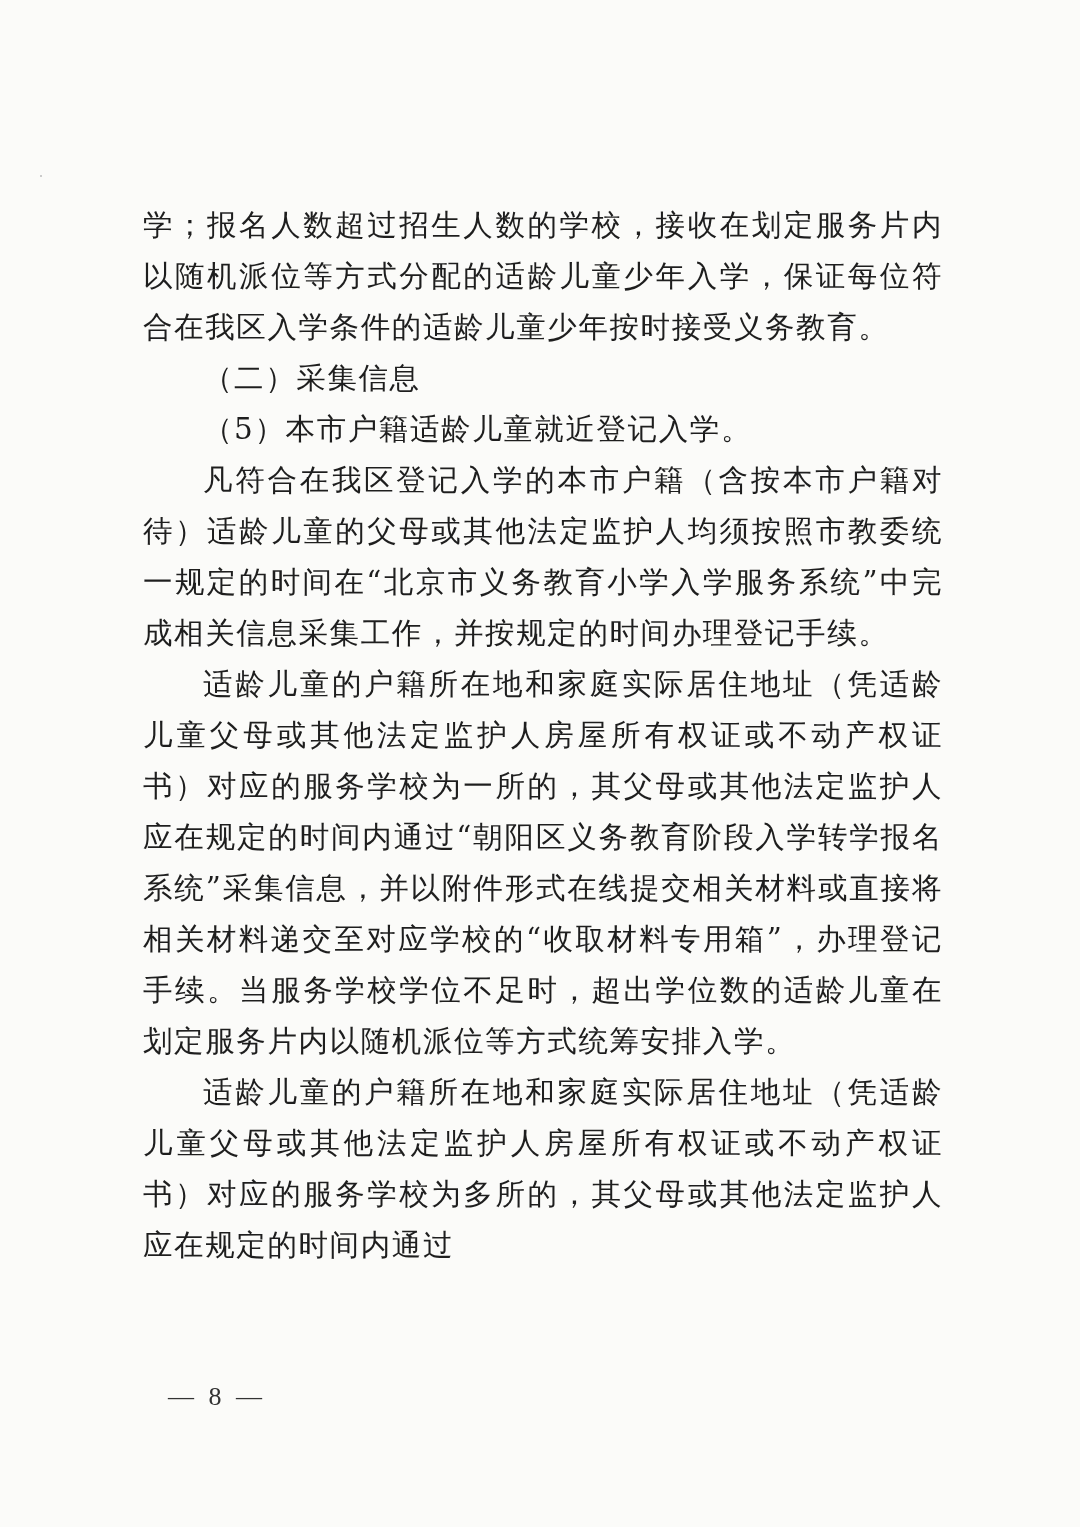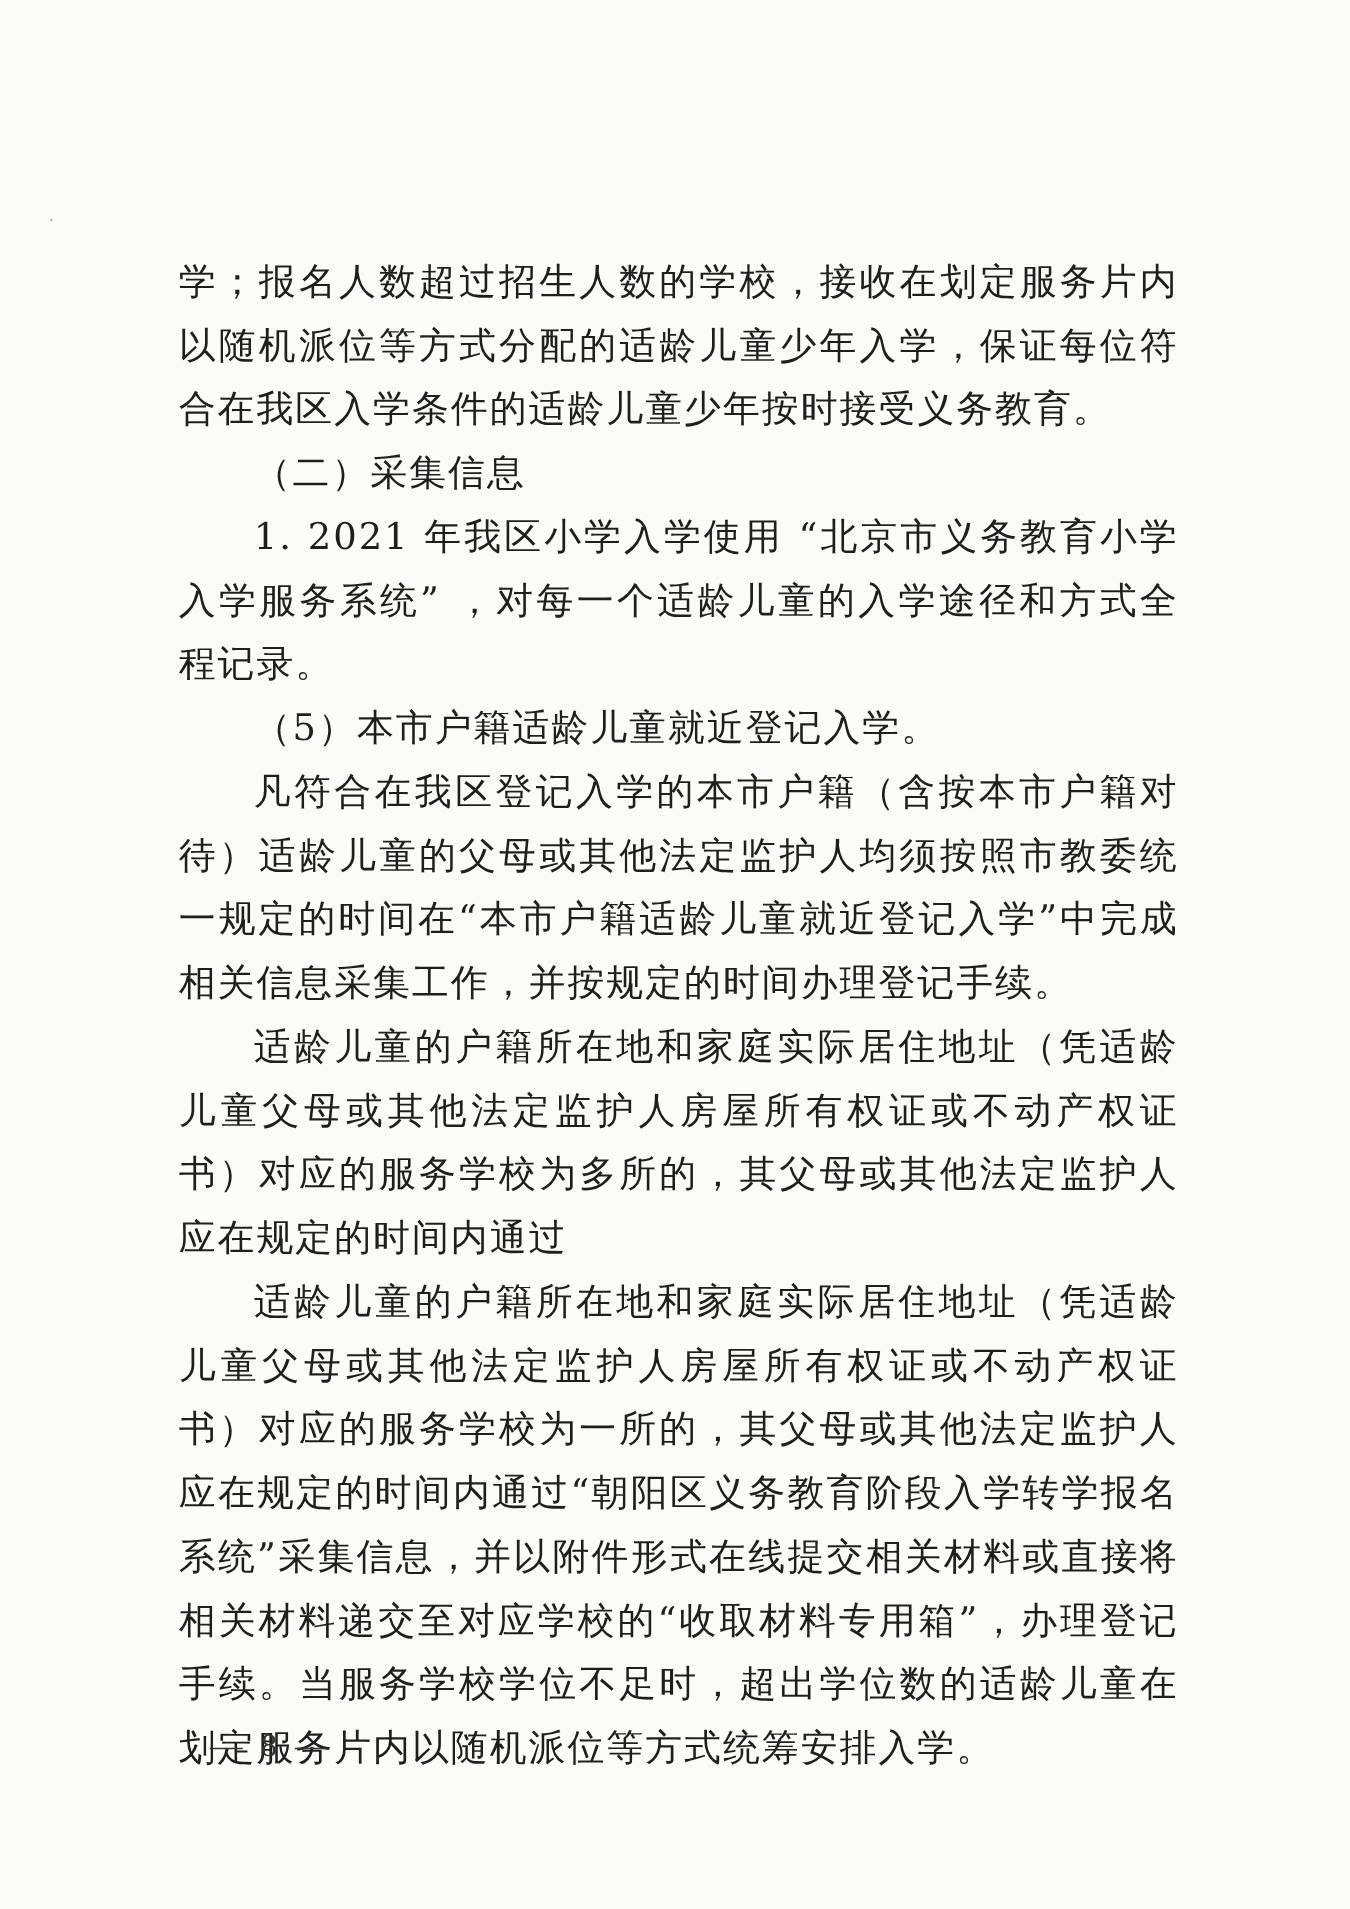--- a/index.html
+++ b/index.html
@@ -36,21 +36,20 @@
   </style>
 </head>
 <body>
 
 <div class="page">
   <div class="dot" style="left:40px;top:175px;"></div>
 
   <div class="body-text">
     <p class="para">学；报名人数超过招生人数的学校，接收在划定服务片内以随机派位等方式分配的适龄儿童少年入学，保证每位符合在我区入学条件的适龄儿童少年按时接受义务教育。</p>
     <p class="para indent">（二）采集信息</p>
-    <p class="para indent">1. 2021 年我区小学入学使用 “北京市义务教育小学入学服务系统” ，对每一个适龄儿童的入学途径和方式全程记录。</p>
     <p class="para indent">（5）本市户籍适龄儿童就近登记入学。</p>
-    <p class="para indent">凡符合在我区登记入学的本市户籍（含按本市户籍对待）适龄儿童的父母或其他法定监护人均须按照市教委统一规定的时间在“本市户籍适龄儿童就近登记入学”中完成相关信息采集工作，并按规定的时间办理登记手续。</p>
+    <p class="para indent">凡符合在我区登记入学的本市户籍（含按本市户籍对待）适龄儿童的父母或其他法定监护人均须按照市教委统一规定的时间在“北京市义务教育小学入学服务系统”中完成相关信息采集工作，并按规定的时间办理登记手续。</p>
+    <p class="para indent">适龄儿童的户籍所在地和家庭实际居住地址（凭适龄儿童父母或其他法定监护人房屋所有权证或不动产权证书）对应的服务学校为一所的，其父母或其他法定监护人应在规定的时间内通过“朝阳区义务教育阶段入学转学报名系统”采集信息，并以附件形式在线提交相关材料或直接将相关材料递交至对应学校的“收取材料专用箱”，办理登记手续。当服务学校学位不足时，超出学位数的适龄儿童在划定服务片内以随机派位等方式统筹安排入学。</p>
     <p class="para indent">适龄儿童的户籍所在地和家庭实际居住地址（凭适龄儿童父母或其他法定监护人房屋所有权证或不动产权证书）对应的服务学校为多所的，其父母或其他法定监护人应在规定的时间内通过</p>
-    <p class="para indent">适龄儿童的户籍所在地和家庭实际居住地址（凭适龄儿童父母或其他法定监护人房屋所有权证或不动产权证书）对应的服务学校为一所的，其父母或其他法定监护人应在规定的时间内通过“朝阳区义务教育阶段入学转学报名系统”采集信息，并以附件形式在线提交相关材料或直接将相关材料递交至对应学校的“收取材料专用箱”，办理登记手续。当服务学校学位不足时，超出学位数的适龄儿童在划定服务片内以随机派位等方式统筹安排入学。</p>
   </div>
 
   <div class="page-number">— 8 —</div>
 </div>
 
 </body></html>

